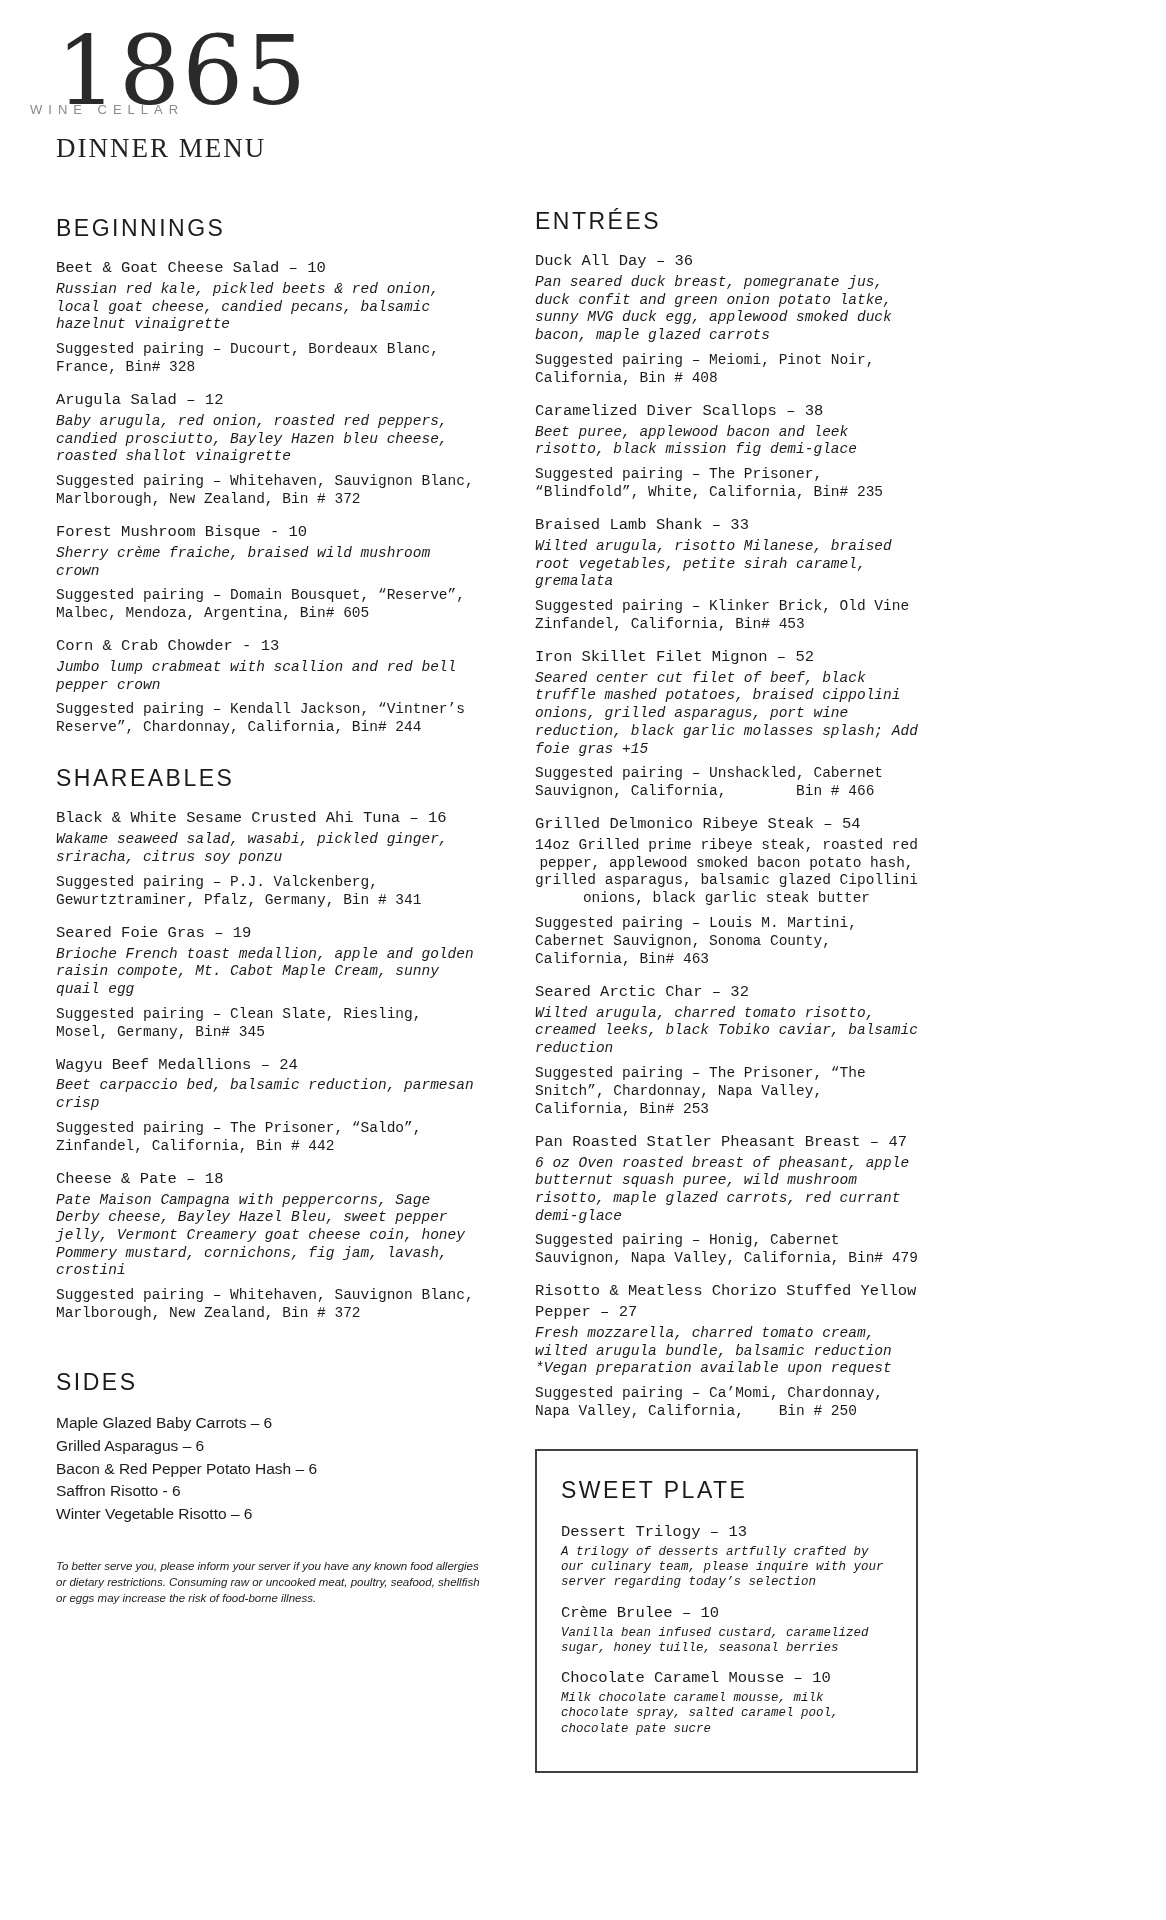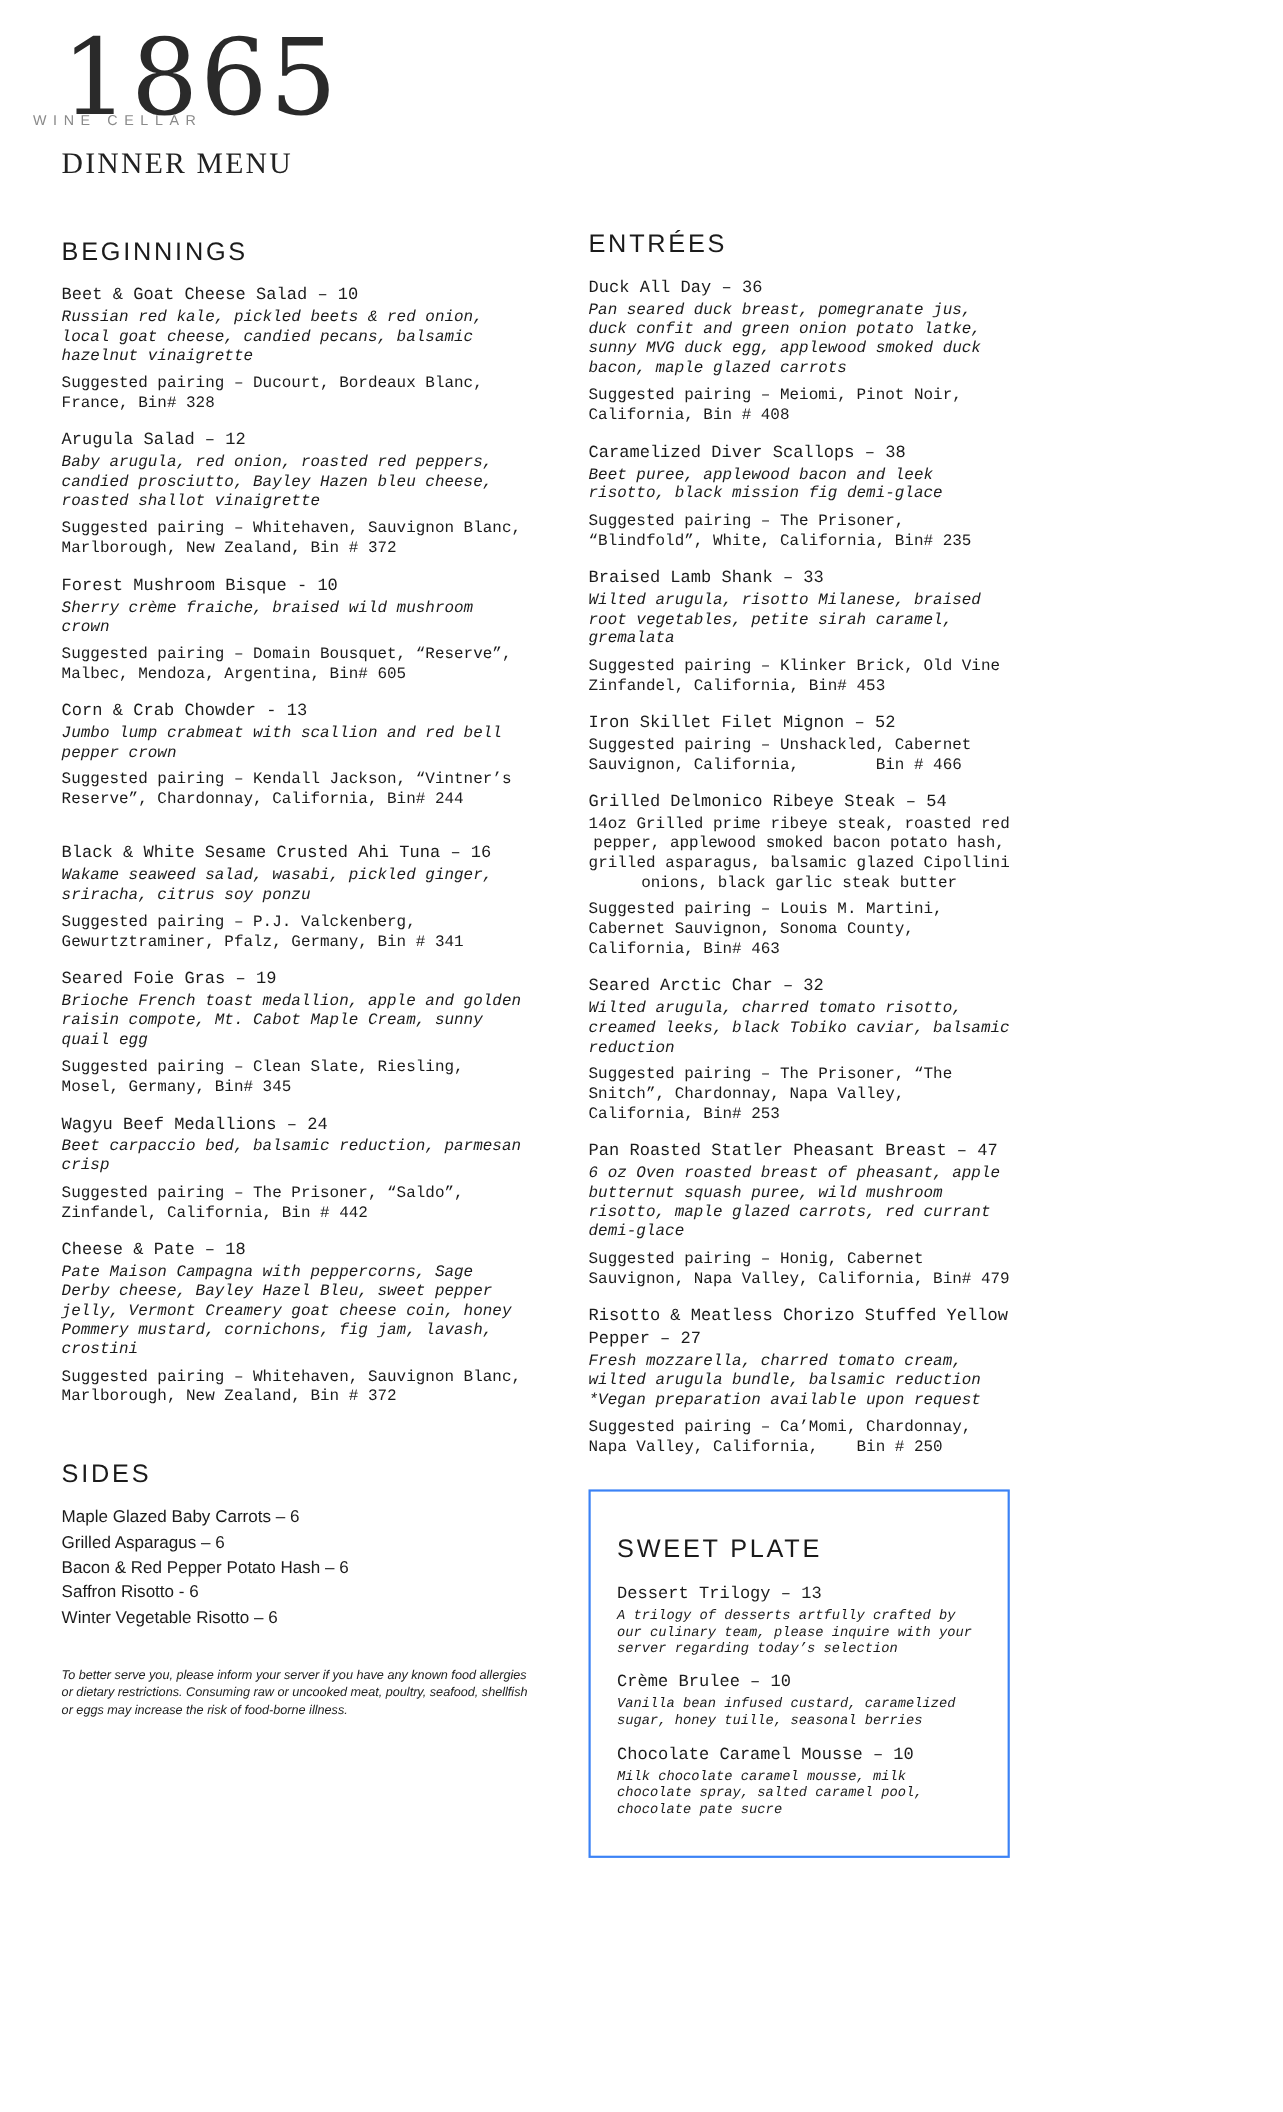--- a/index.html
+++ b/index.html
@@ -46,22 +46,22 @@
   .pair { font-size: 14.5px; line-height: 1.24; white-space: pre-wrap; }
 
   .sides-line { font-size: 15.5px; line-height: 1.47; }
 
   .footnote {
     font-size: 11.5px; font-style: italic; line-height: 1.4;
     margin-top: 32px; width: 434px; color: #222;
   }
 
   .sweet-box {
-    border: 2px solid #3b82f6;
-    padding: 38px 24px 22px 24px;
+    border: 2px solid #404040;
+    padding: 26px 24px 22px 24px;
     margin-top: 26px;
   }
   .sweet-box .section-title { margin-bottom: 18px; }
   .sweet-box .item { margin-bottom: 12px; }
   .sweet-box .desc { font-size: 12.5px; margin-bottom: 4px; }
 </style>
 </head>
 <body>
 
 <div class="content">
@@ -95,20 +95,21 @@
           <div class="pair">Suggested pairing – Domain Bousquet, “Reserve”, Malbec, Mendoza, Argentina, Bin# 605</div>
         </div>
         <div class="item">
           <div class="name">Corn &amp; Crab Chowder - 13</div>
           <div class="desc">Jumbo lump crabmeat with scallion and red bell pepper crown</div>
           <div class="pair">Suggested pairing – Kendall Jackson, “Vintner’s Reserve”, Chardonnay, California, Bin# 244</div>
         </div>
       </div>
 
       <div class="section">
+        <h2 class="section-title">SHAREABLES</h2>
 
         <div class="item">
           <div class="name">Black &amp; White Sesame Crusted Ahi Tuna – 16</div>
           <div class="desc">Wakame seaweed salad, wasabi, pickled ginger, sriracha, citrus soy ponzu</div>
           <div class="pair">Suggested pairing – P.J. Valckenberg, Gewurtztraminer, Pfalz, Germany, Bin # 341</div>
         </div>
         <div class="item">
           <div class="name">Seared Foie Gras – 19</div>
           <div class="desc">Brioche French toast medallion, apple and golden raisin compote, Mt. Cabot Maple Cream, sunny quail egg</div>
           <div class="pair">Suggested pairing – Clean Slate, Riesling, Mosel, Germany, Bin# 345</div>
@@ -153,20 +154,21 @@
           <div class="desc">Beet puree, applewood bacon and leek risotto, black mission fig demi-glace</div>
           <div class="pair">Suggested pairing – The Prisoner, “Blindfold”, White, California, Bin# 235</div>
         </div>
         <div class="item">
           <div class="name">Braised Lamb Shank – 33</div>
           <div class="desc">Wilted arugula, risotto Milanese, braised root vegetables, petite sirah caramel, gremalata</div>
           <div class="pair">Suggested pairing – Klinker Brick, Old Vine Zinfandel, California, Bin# 453</div>
         </div>
         <div class="item">
           <div class="name">Iron Skillet Filet Mignon – 52</div>
+          <div class="desc">Seared center cut filet of beef, black truffle mashed potatoes, braised cippolini onions, grilled asparagus, port wine reduction, black garlic molasses splash; Add foie gras +15</div>
           <div class="pair">Suggested pairing – Unshackled, Cabernet Sauvignon, California,        Bin # 466</div>
         </div>
         <div class="item">
           <div class="name">Grilled Delmonico Ribeye Steak – 54</div>
           <div class="desc upright">14oz Grilled prime ribeye steak, roasted red pepper, applewood smoked bacon potato hash, grilled asparagus, balsamic glazed Cipollini onions, black garlic steak butter</div>
           <div class="pair">Suggested pairing – Louis M. Martini, Cabernet Sauvignon, Sonoma County, California, Bin# 463</div>
         </div>
         <div class="item">
           <div class="name">Seared Arctic Char – 32</div>
           <div class="desc">Wilted arugula, charred tomato risotto, creamed leeks, black Tobiko caviar, balsamic reduction</div>

